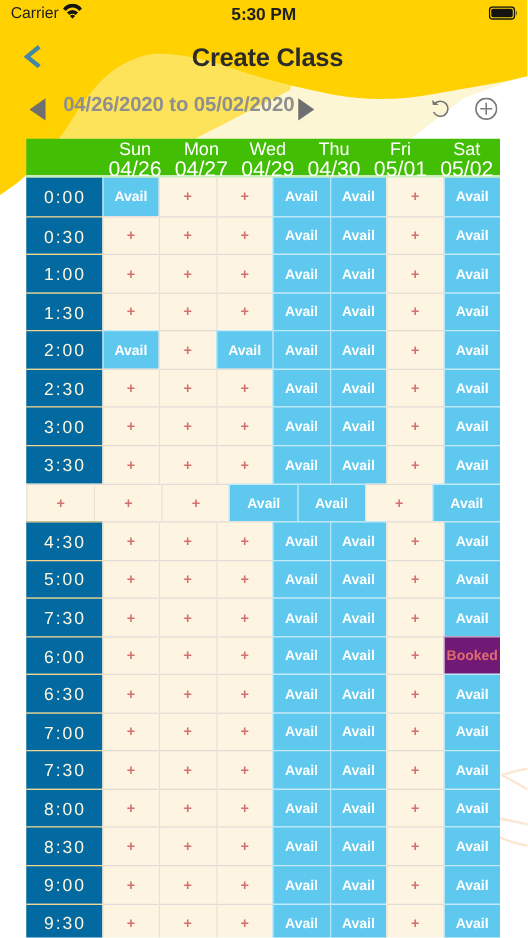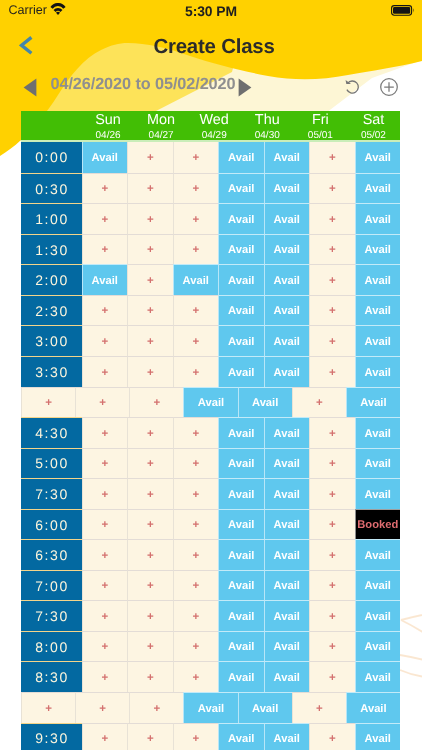--- a/index.html
+++ b/index.html
@@ -33,29 +33,29 @@
 #db-refresh { position:absolute; left:345px; top:9px; width:16px; height:16px; }
 #db-add { position:absolute; left:380px; top:8px; width:18px; height:18px; }
 
 
 #grid { position:absolute; left:21px; top:111px; width:379px; z-index:4; }
 
 #grid-head { display:flex; height:31.2px; background:#42BE05; }
 #grid-head .corner { width:60.5px; flex:0 0 60.5px; }
 #grid-head .dh { flex:1 1 0; display:flex; flex-direction:column; align-items:center; justify-content:space-between; padding-top:2px; color:#ffffff; }
 #grid-head .dh .d { font-size:14.4px; font-weight:400; line-height:14px; }
-#grid-head .dh .dt { font-size:10px; font-weight:400; line-height:13px; margin-top:1.5px; }
+#grid-head .dh .dt { font-size:17px; font-weight:400; line-height:13px; margin-top:1.5px; }
 
 #grid-body { display:flex; flex-direction:column; }
 .grow { display:flex; height:30.55px; }
 .tcell { width:60.5px; flex:0 0 60.5px; background:#0369a1; color:#FEF6DD; font-size:14px; letter-spacing:1.6px; text-indent:1.6px; display:flex; align-items:center; justify-content:center; border-top:1.5px solid #F3D48A; }
 .cell { flex:1 1 0; display:flex; align-items:center; justify-content:center; font-size:11.2px; padding-top:1.5px; border-top:1.5px solid rgba(255,255,255,0.62); border-left:1.3px solid rgba(255,255,255,0.55); }
 .cell.avail { background:#5FC8EE; color:#ffffff; font-weight:700; }
 .cell.plus { background:#FDF5E2; color:#D4716F; font-weight:700; font-size:11.5px; border-top-color:#E3DCD6; border-left-color:#E8E2D6; }
-.cell.booked { background:#000000; color:#E06C70; font-weight:700; }
+.cell.booked { background:#701a75; color:#E06C70; font-weight:700; }
 .grow:first-child .tcell { border-top:none; }
 .grow:first-child .cell { border-top:none; }
 #head-sep { position:absolute; left:21px; top:139.8px; width:379px; height:2.6px; background:rgba(255,255,255,0.72); z-index:6; }
 svg { display:block; }
 
 </style>
 </head>
 <body>
 
 <div id="root">
@@ -330,20 +330,21 @@
           <div class="tcell">8:30</div>
           <div class="cell plus">+</div>
           <div class="cell plus">+</div>
           <div class="cell plus">+</div>
           <div class="cell avail">Avail</div>
           <div class="cell avail">Avail</div>
           <div class="cell plus">+</div>
           <div class="cell avail">Avail</div>
         </div>
         <div class="grow">
+          <div class="tcell">9:00</div>
           <div class="cell plus">+</div>
           <div class="cell plus">+</div>
           <div class="cell plus">+</div>
           <div class="cell avail">Avail</div>
           <div class="cell avail">Avail</div>
           <div class="cell plus">+</div>
           <div class="cell avail">Avail</div>
         </div>
         <div class="grow">
           <div class="tcell">9:30</div>

